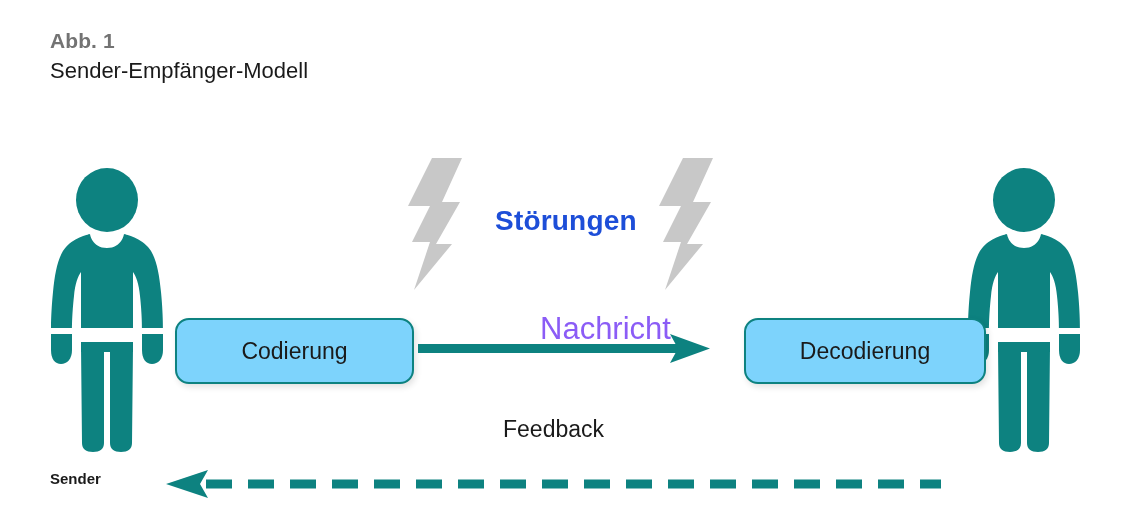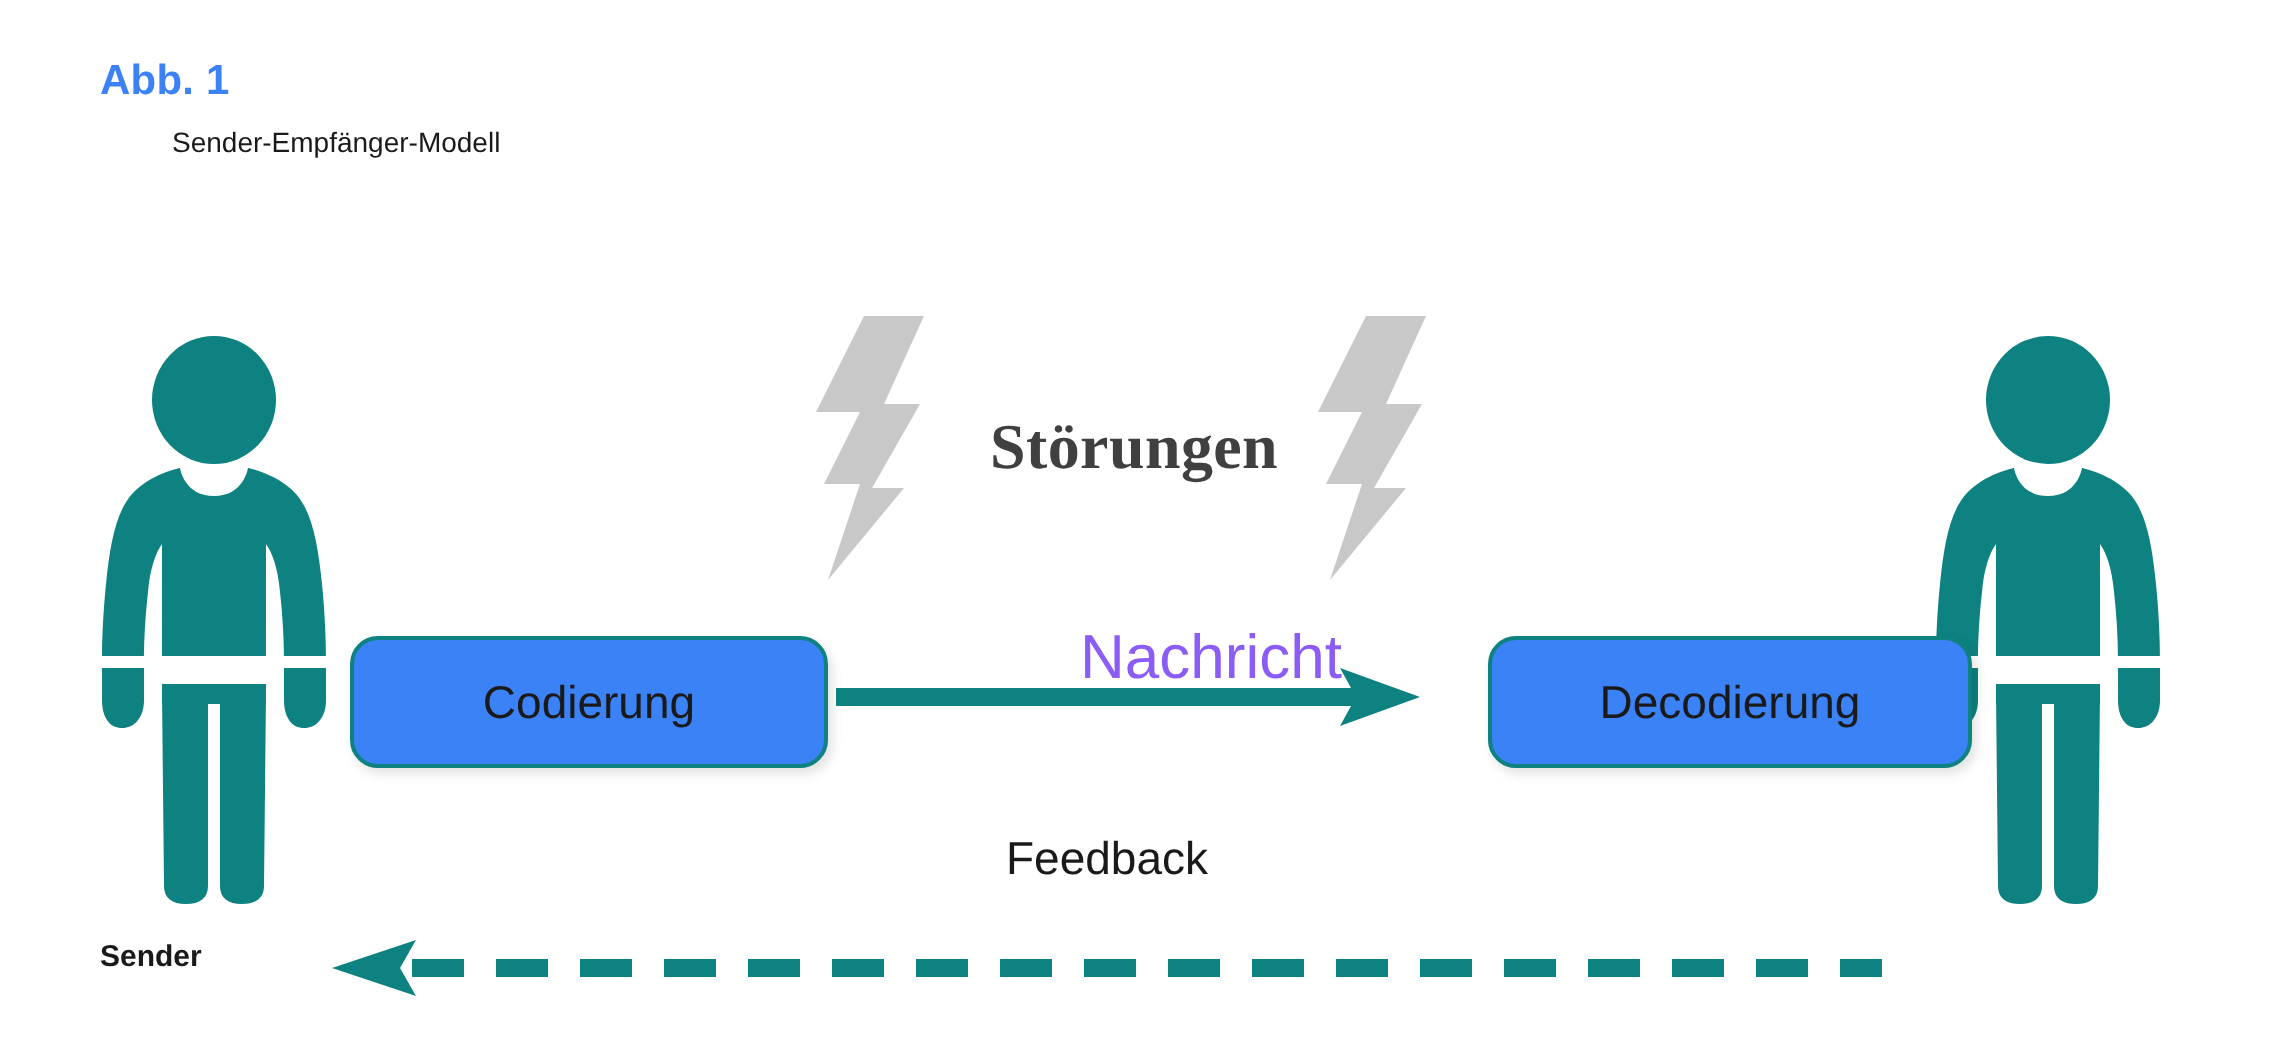--- a/index.html
+++ b/index.html
@@ -22,31 +22,30 @@
   
   #caption {
     position: absolute;
     left: 50px;
     top: 28px;
     width: 500px;
   }
   #caption-title {
     font-size: 21px;
     font-weight: bold;
-    color: #3b82f6;
+    color: #737373;
     letter-spacing: 0.1px;
     line-height: 26px;
   }
   #caption-subtitle {
-    font-size: 14px;
+    font-size: 22px;
     font-weight: normal;
     color: #1a1a1a;
     line-height: 28px;
     margin-top: 3px;
-    margin-left: 36px;
   }
 
   
   .person {
     position: absolute;
     top: 168px;
     width: 134px;
     height: 288px;
   }
   #person-sender  { left: 40px; }
@@ -62,35 +61,34 @@
   }
   #bolt-left  { left: 404px; }
   #bolt-right { left: 655px; }
   .bolt svg { display: block; width: 100%; height: 100%; }
 
   
   #stoerungen-label {
     position: absolute;
     left: 495px;
     top: 205px;
-    font-size: 32px;
+    font-size: 28px;
     font-weight: bold;
-    color: #404040;
+    color: #1d4ed8;
     white-space: nowrap;
     letter-spacing: 0.2px;
-    font-family: Liberation Serif, serif;
   }
 
   
   .process-box {
     position: absolute;
     height: 62px;
     border: 2px solid #0d8280;
     border-radius: 14px;
-    background: #3b82f6;
+    background: #7dd3fc;
     box-shadow: 2px 3px 6px rgba(0,0,0,0.12);
     display: flex;
     align-items: center;
     justify-content: center;
   }
   .process-box span {
     font-size: 23px;
     color: #1a1a1a;
     white-space: nowrap;
   }

